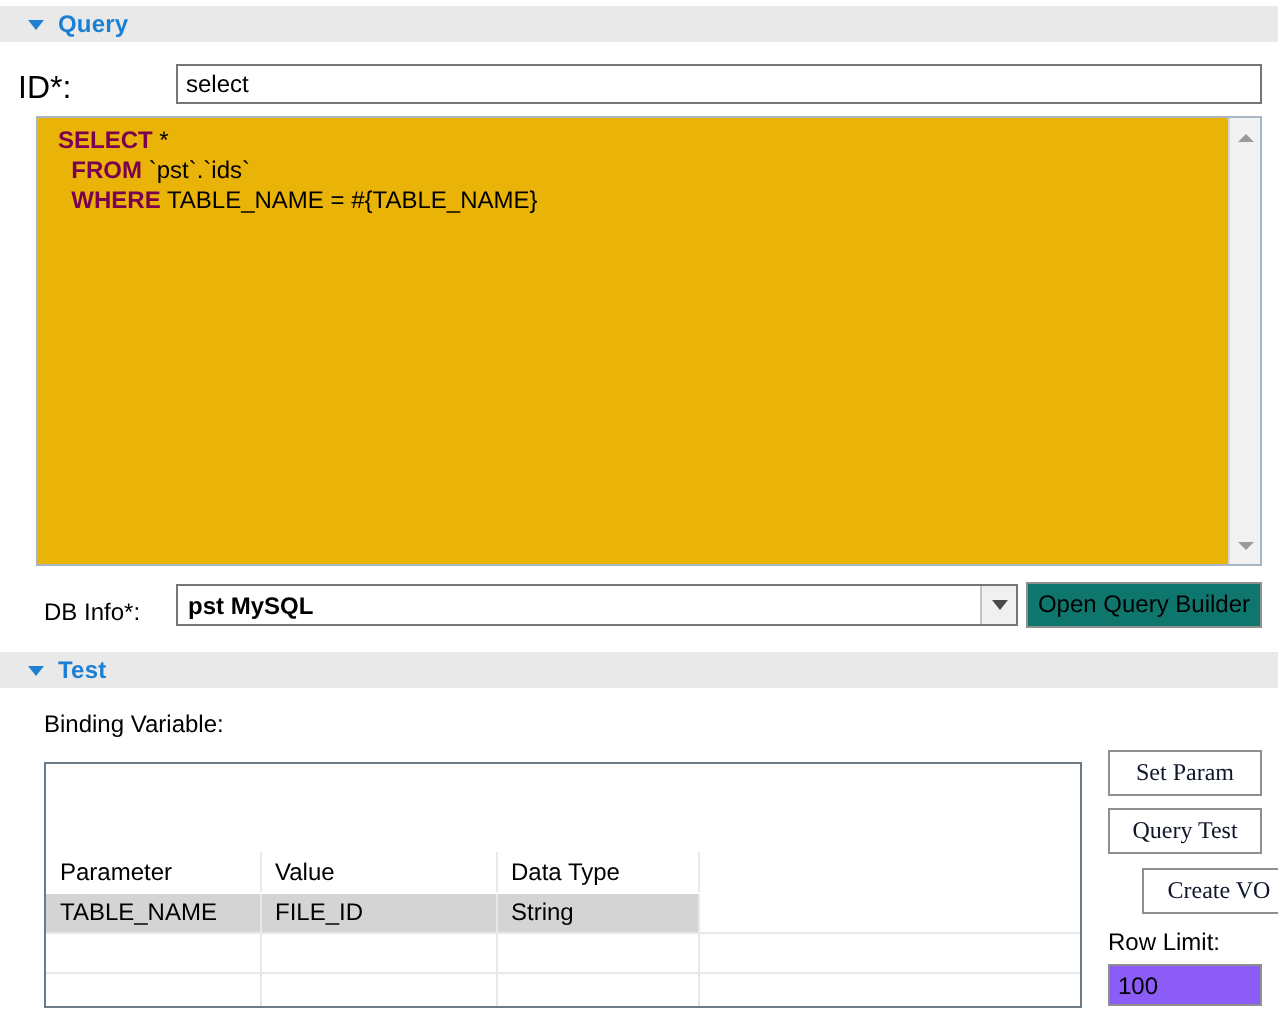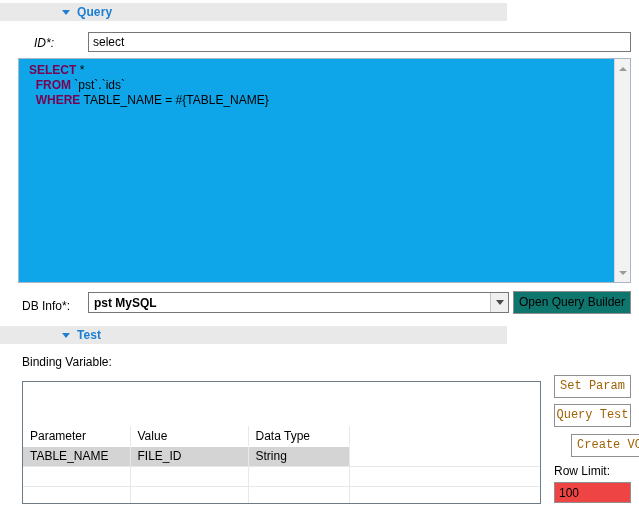--- a/index.html
+++ b/index.html
@@ -14,28 +14,27 @@
     font-family: "Liberation Sans", sans-serif;
     font-size: 12px;
     color: #000000;
     overflow: hidden;
   }
 
   
   .section-header {
     position: absolute;
     left: 0;
-    width: 507px;
+    width: 639px;
     height: 19px;
     background: #e9e9e9;
     border-top: 1px solid #ffffff;
     display: flex;
     align-items: center;
     box-sizing: border-box;
-    padding-left: 48px;
   }
   .section-header .twisty {
     margin-left: 14px;
     margin-right: 7px;
     width: 0;
     height: 0;
     border-left: 4.5px solid transparent;
     border-right: 4.5px solid transparent;
     border-top: 5px solid #1f7fd0;
   }
@@ -45,24 +44,23 @@
     font-weight: bold;
     letter-spacing: 0.1px;
   }
 
   #query-header { top: 2px; }
   #test-header  { top: 325px; }
 
   
   #id-label {
     position: absolute;
-    left: 34px;
+    left: 9px;
     top: 36px;
-    font-size: 12px;
-    font-style: italic;
+    font-size: 16px;
   }
   #id-input {
     position: absolute;
     left: 88px;
     top: 32px;
     width: 543px;
     height: 20px;
     box-sizing: border-box;
     border: 1px solid #767676;
     background: #ffffff;
@@ -75,21 +73,21 @@
 
   
   #sql-editor {
     position: absolute;
     left: 18px;
     top: 58px;
     width: 613px;
     height: 225px;
     box-sizing: border-box;
     border: 1px solid #a9b7c5;
-    background: #0ea5e9;
+    background: #eab308;
     overflow: hidden;
   }
   #sql-text {
     position: absolute;
     left: 0;
     top: 0;
     right: 17px;
     bottom: 0;
     padding: 4px 6px 0 10px;
     box-sizing: border-box;
@@ -251,23 +249,23 @@
 
   
   .side-button {
     position: absolute;
     left: 554px;
     width: 77px;
     height: 23px;
     box-sizing: border-box;
     border: 1px solid #8f8f8f;
     background: #ffffff;
-    font-family: Liberation Mono, monospace;
-    font-size: 12px;
-    color: #a16207;
+    font-family: Liberation Serif, serif;
+    font-size: 12px;
+    color: #0f172a;
     text-align: center;
     line-height: 21px;
     cursor: default;
   }
   #btn-set-param   { top: 375px; }
   #btn-query-test  { top: 404px; }
   #btn-create-vo   { top: 434px; margin-left: 17px; }
 
   #row-limit-label {
     position: absolute;
@@ -276,21 +274,21 @@
     font-size: 12px;
   }
   #row-limit-input {
     position: absolute;
     left: 554px;
     top: 482px;
     width: 77px;
     height: 21px;
     box-sizing: border-box;
     border: 1px solid #8f8f8f;
-    background: #ef4444;
+    background: #8b5cf6;
     font-family: "Liberation Sans", sans-serif;
     font-size: 12px;
     color: #000;
     padding: 0 4px;
     outline: none;
   }
 </style>
 </head>
 <body>
 

